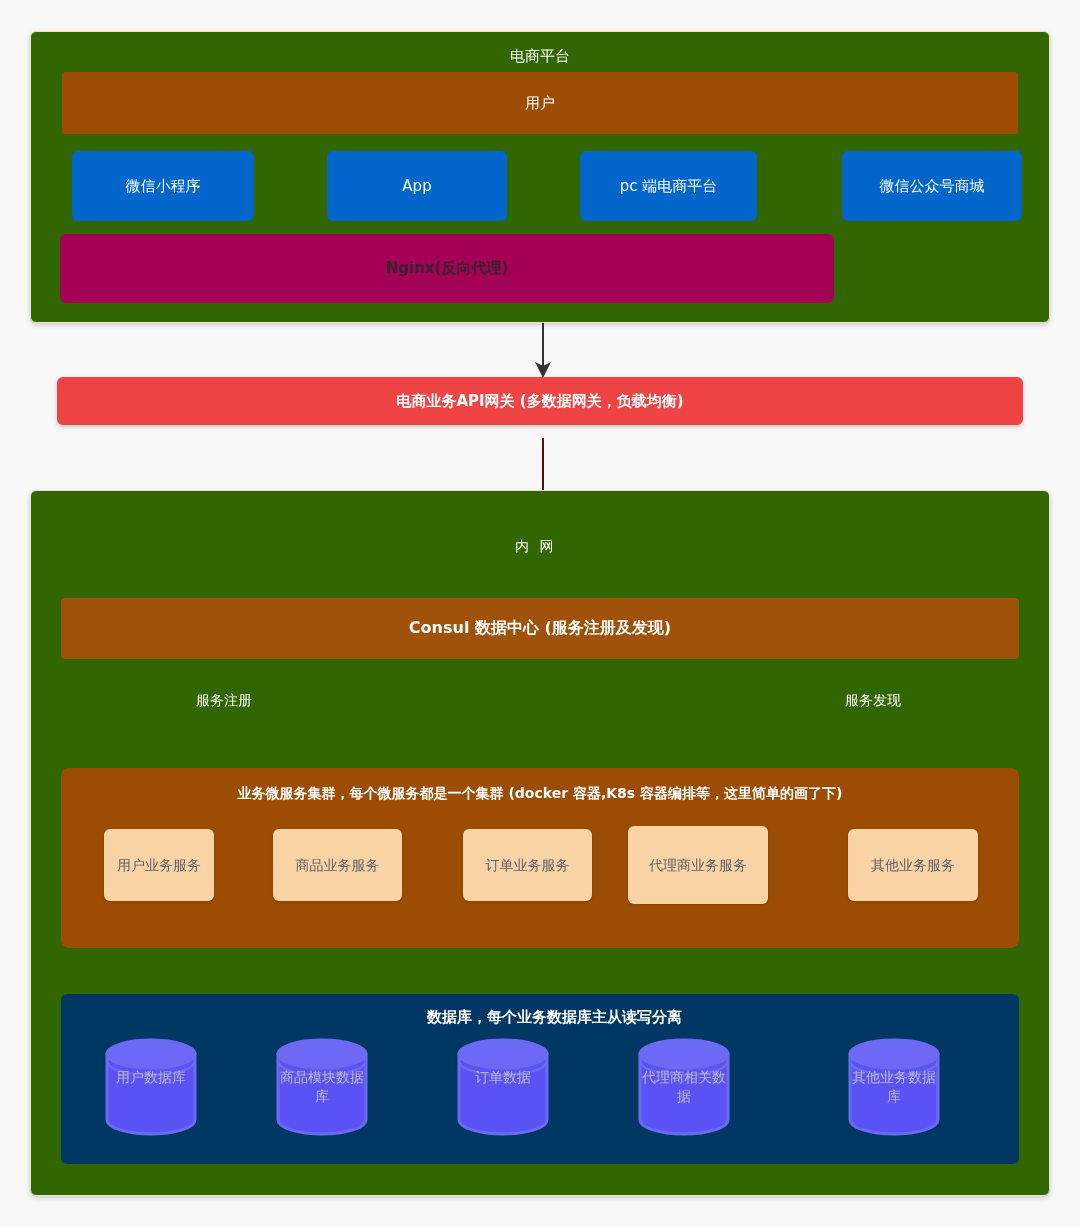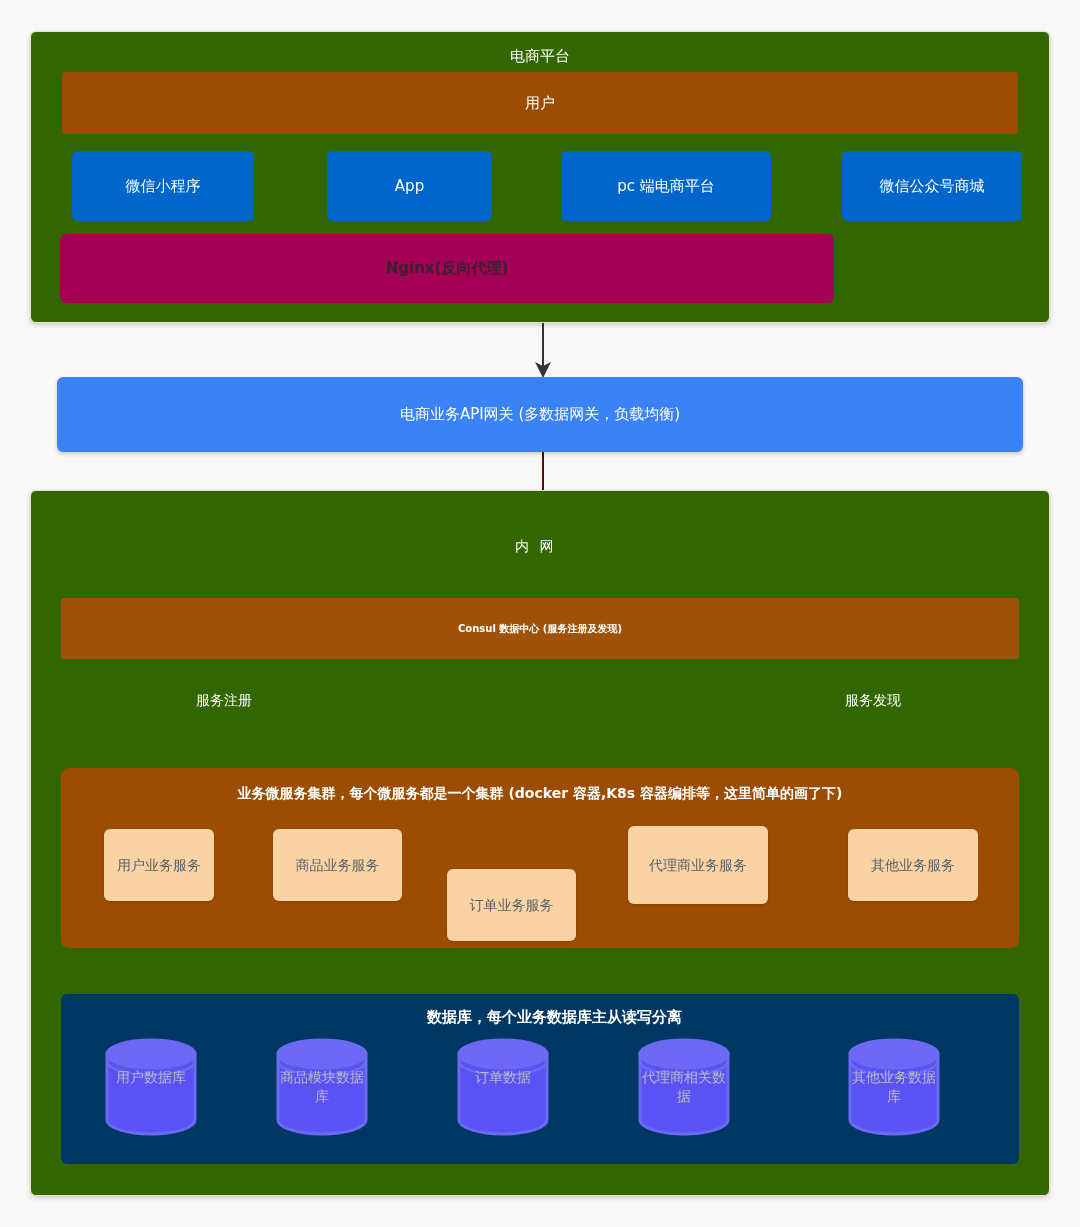--- a/index.html
+++ b/index.html
@@ -64,46 +64,47 @@
 
   .box-client {
     background: #0066cc;
     color: #ffffff;
     font-size: 15px;
     top: 151px;
     height: 70px;
     border-radius: 6px;
   }
   #client-0 { left: 72px;  width: 182px; }
-  #client-1 { left: 327px; width: 165px; }
-  #client-2 { left: 561px; width: 210px; }
+  #client-1 { left: 327px; width: 180px; }
+  #client-2 { left: 580px; width: 177px; }
   #client-3 { left: 842px; width: 180px; }
 
   .box-nginx {
     background: #a40056;
     color: #3a2130;
     font-size: 15px;
     font-weight: bold;
     left: 60px; top: 234px; width: 774px; height: 69px;
     border-radius: 6px;
   }
 
   .box-gateway {
-    background: #3b82f6;
-    color: #ffffff;
-    font-size: 15px;
-    left: 57px; top: 377px; width: 966px; height: 75px;
+    background: #ef4444;
+    color: #ffffff;
+    font-size: 15px;
+    left: 57px; top: 377px; width: 966px; height: 48px;
     border-radius: 6px;
     box-shadow: 0 2px 4px rgba(0,0,0,0.2);
+    font-weight: bold;
   }
 
   .box-consul {
     background: #a0520a;
     color: #ffffff;
-    font-size: 10px;
+    font-size: 16px;
     font-weight: bold;
     left: 61px; top: 598px; width: 958px; height: 61px;
     border-radius: 4px;
   }
 
   .box-micro-wrap {
     position: absolute;
     left: 61px; top: 768px; width: 958px; height: 180px;
     background: #9c4d03;
     border-radius: 8px;
@@ -127,21 +128,21 @@
     display: flex;
     align-items: center;
     justify-content: center;
     text-align: center;
     padding: 0 6px;
     line-height: 20px;
     box-shadow: 0 1px 3px rgba(0,0,0,0.15);
   }
   #svc-0 { left: 43px;  top: 61px; width: 110px; height: 72px; }
   #svc-1 { left: 212px; top: 61px; width: 129px; height: 72px; }
-  #svc-2 { left: 386px; top: 61px; width: 129px; height: 72px; margin-top: 40px; }
+  #svc-2 { left: 402px; top: 61px; width: 129px; height: 72px; }
   #svc-3 { left: 567px; top: 58px; width: 140px; height: 78px; }
   #svc-4 { left: 787px; top: 61px; width: 130px; height: 72px; }
 
   .box-db-wrap {
     position: absolute;
     left: 61px; top: 994px; width: 958px; height: 170px;
     background: #013863;
     border-radius: 6px;
     box-sizing: border-box;
   }

